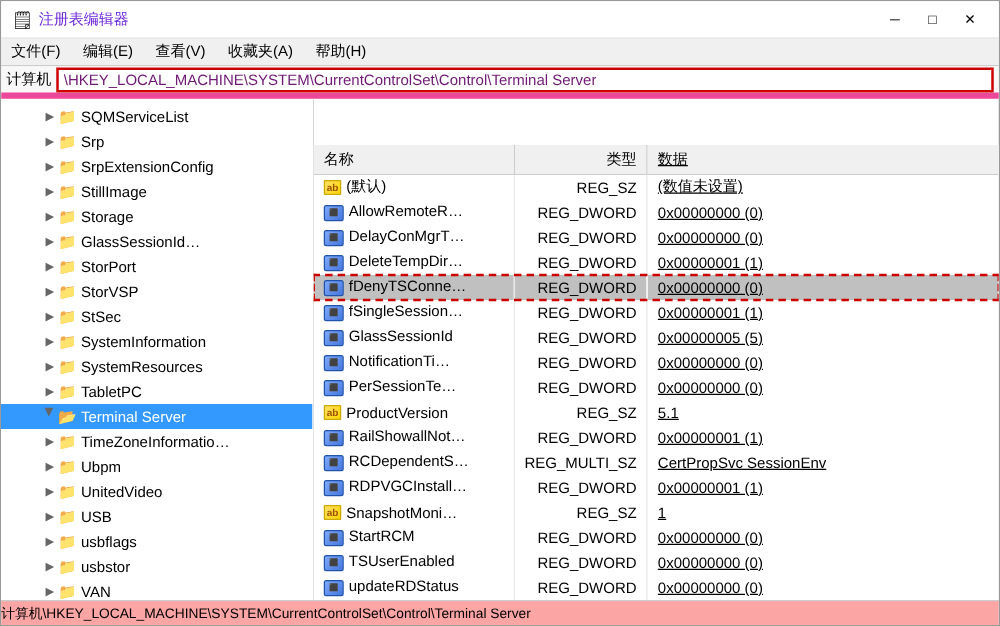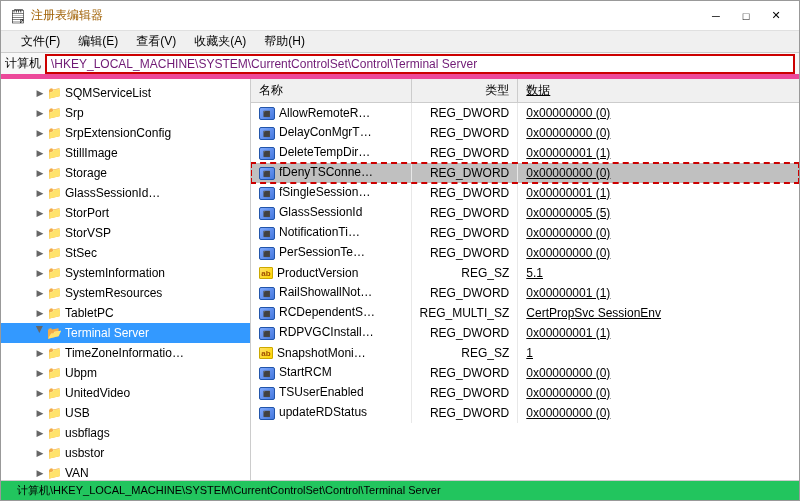--- a/index.html
+++ b/index.html
@@ -40,21 +40,21 @@
     }
 
     .title-icon {
       width: 16px;
       height: 16px;
       font-size: 14px;
     }
 
     .title-text {
       font-size: 12px;
-      color: #a16207;
+      color: #6d28d9;
     }
 
     .title-controls {
       display: flex;
       gap: 0;
     }
 
     .title-btn {
       width: 30px;
       height: 22px;
@@ -66,21 +66,21 @@
       color: #000;
       background: transparent;
       border: none;
     }
 
     
     .menu-bar {
       height: 22px;
       display: flex;
       align-items: center;
-      padding: 0 12px;
+      padding: 0 0;
       background: #f0f0f0;
       border-bottom: 1px solid #ccc;
       gap: 2px;
     }
 
     .menu-item {
       padding: 2px 8px;
       font-size: 12px;
       cursor: pointer;
       color: #000;
@@ -168,20 +168,21 @@
       font-size: 12px;
     }
 
     
     .detail-panel {
       flex: 1;
       display: flex;
       flex-direction: column;
       background: #fff;
       overflow: hidden;
+      margin-top: 37px;
     }
 
     .detail-table {
       flex: 1;
       overflow-y: auto;
       overflow-x: hidden;
     }
 
     table {
       width: 100%;
@@ -247,25 +248,25 @@
       font-size: 7px;
       display: inline-flex;
       align-items: center;
       justify-content: center;
       color: #fff;
       font-weight: bold;
     }
 
     .status-bar {
       height: 20px;
-      background: #22c55e;
+      background: #fca5a5;
       border-top: 1px solid #ccc;
       display: flex;
       align-items: center;
-      padding: 0 16px;
+      padding: 0 0;
       font-size: 11px;
     }
 
     
     .tree-panel::-webkit-scrollbar,
     .detail-table::-webkit-scrollbar {
       width: 14px;
     }
     .tree-panel::-webkit-scrollbar-track,
     .detail-table::-webkit-scrollbar-track {
@@ -460,20 +461,25 @@
       <div class="detail-table">
         <table>
           <thead>
             <tr>
               <th class="col-name">名称</th>
               <th class="col-type">类型</th>
               <th class="col-data">数据</th>
             </tr>
           </thead>
           <tbody id="registry-tbody">
+          <tr>
+                <td class="col-name"><span class="row-icon icon-sz">ab</span><span>(默认)</span></td>
+                <td class="col-type">REG_SZ</td>
+                <td class="col-data">(数值未设置)</td>
+              </tr>
               <tr>
                 <td class="col-name"><span class="row-icon icon-dword" style="font-size:6px; width:16px; height:13px; border-radius:2px;">⬛</span><span>AllowRemoteR…</span></td>
                 <td class="col-type">REG_DWORD</td>
                 <td class="col-data">0x00000000 (0)</td>
               </tr>
               <tr>
                 <td class="col-name"><span class="row-icon icon-dword" style="font-size:6px; width:16px; height:13px; border-radius:2px;">⬛</span><span>DelayConMgrT…</span></td>
                 <td class="col-type">REG_DWORD</td>
                 <td class="col-data">0x00000000 (0)</td>
               </tr>

